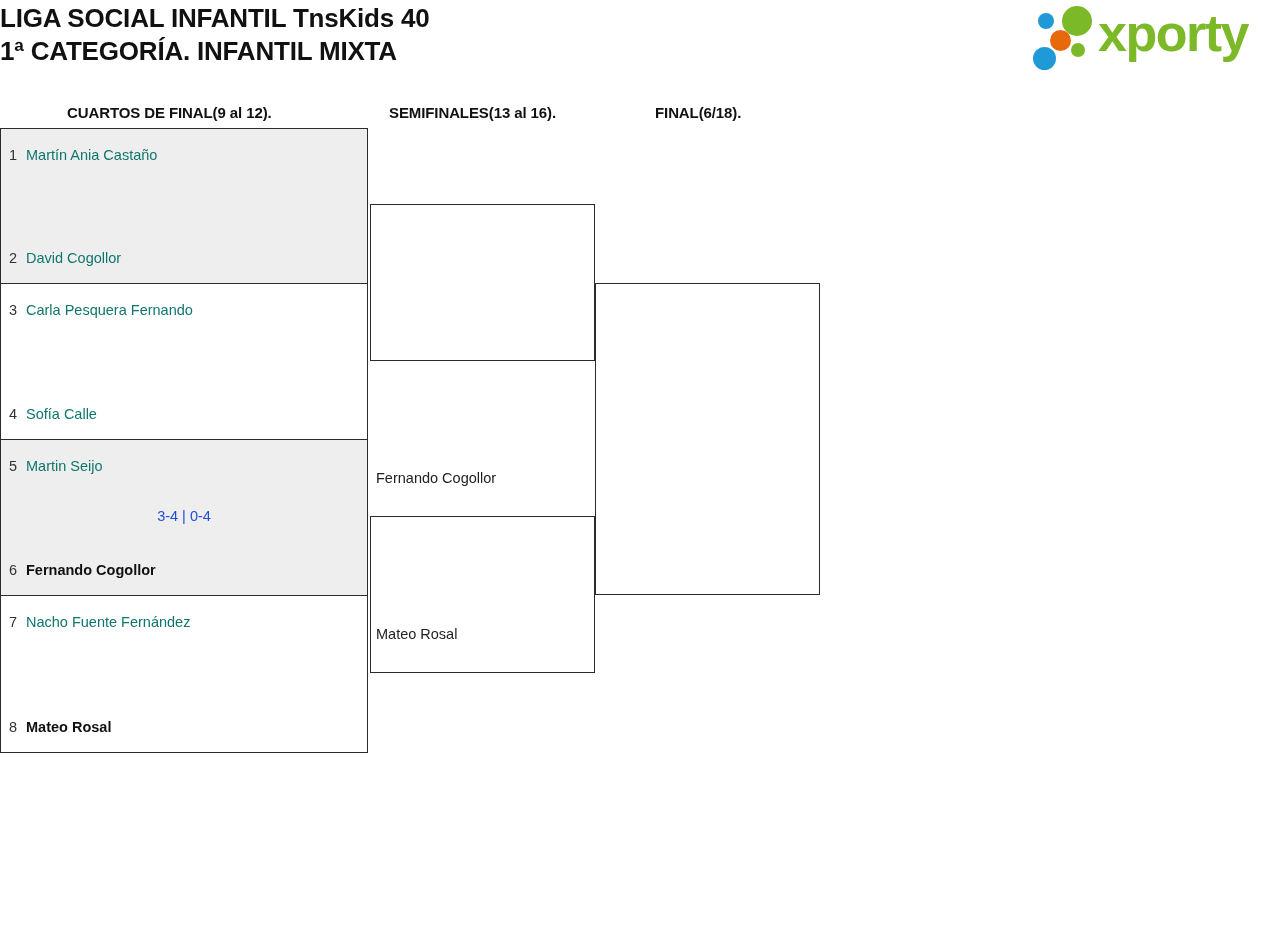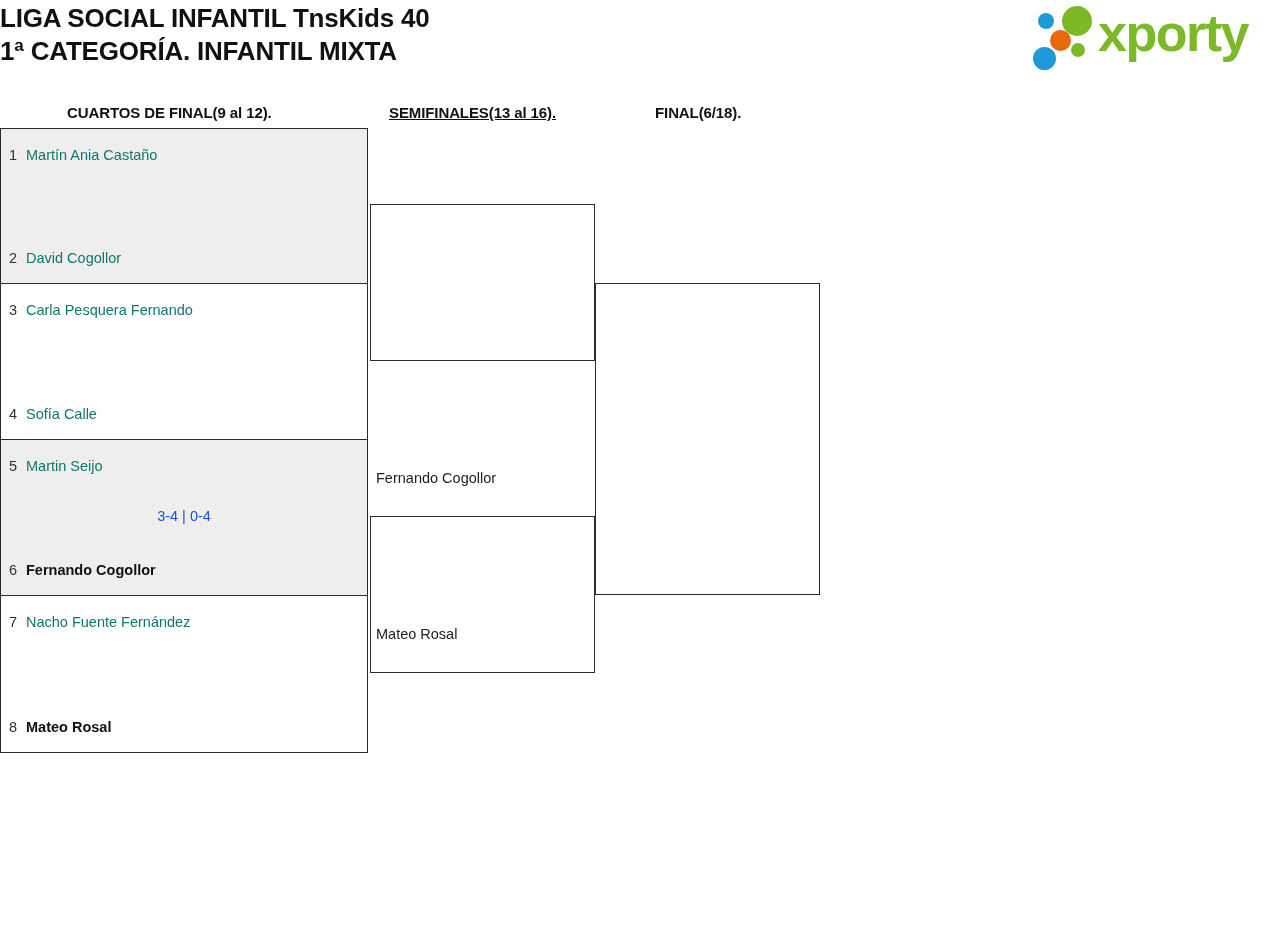--- a/index.html
+++ b/index.html
@@ -65,21 +65,21 @@
     position: absolute;
     top: 98px;
     font-size: 15px;
     font-weight: 700;
     color: #111111;
     white-space: nowrap;
     letter-spacing: -0.1px;
     margin-top: 6px;
   }
   #round-header-0 { left: 67px;  }
-  #round-header-1 { left: 389px; text-decoration: underline; }
+  #round-header-1 { left: 389px; }
   #round-header-2 { left: 655px; }
 
   
   #bracket { position: absolute; left: 0; top: 0; width: 1280px; height: 949px; }
 
   
   .qf-block {
     position: absolute;
     left: 0px;
     width: 368px;

